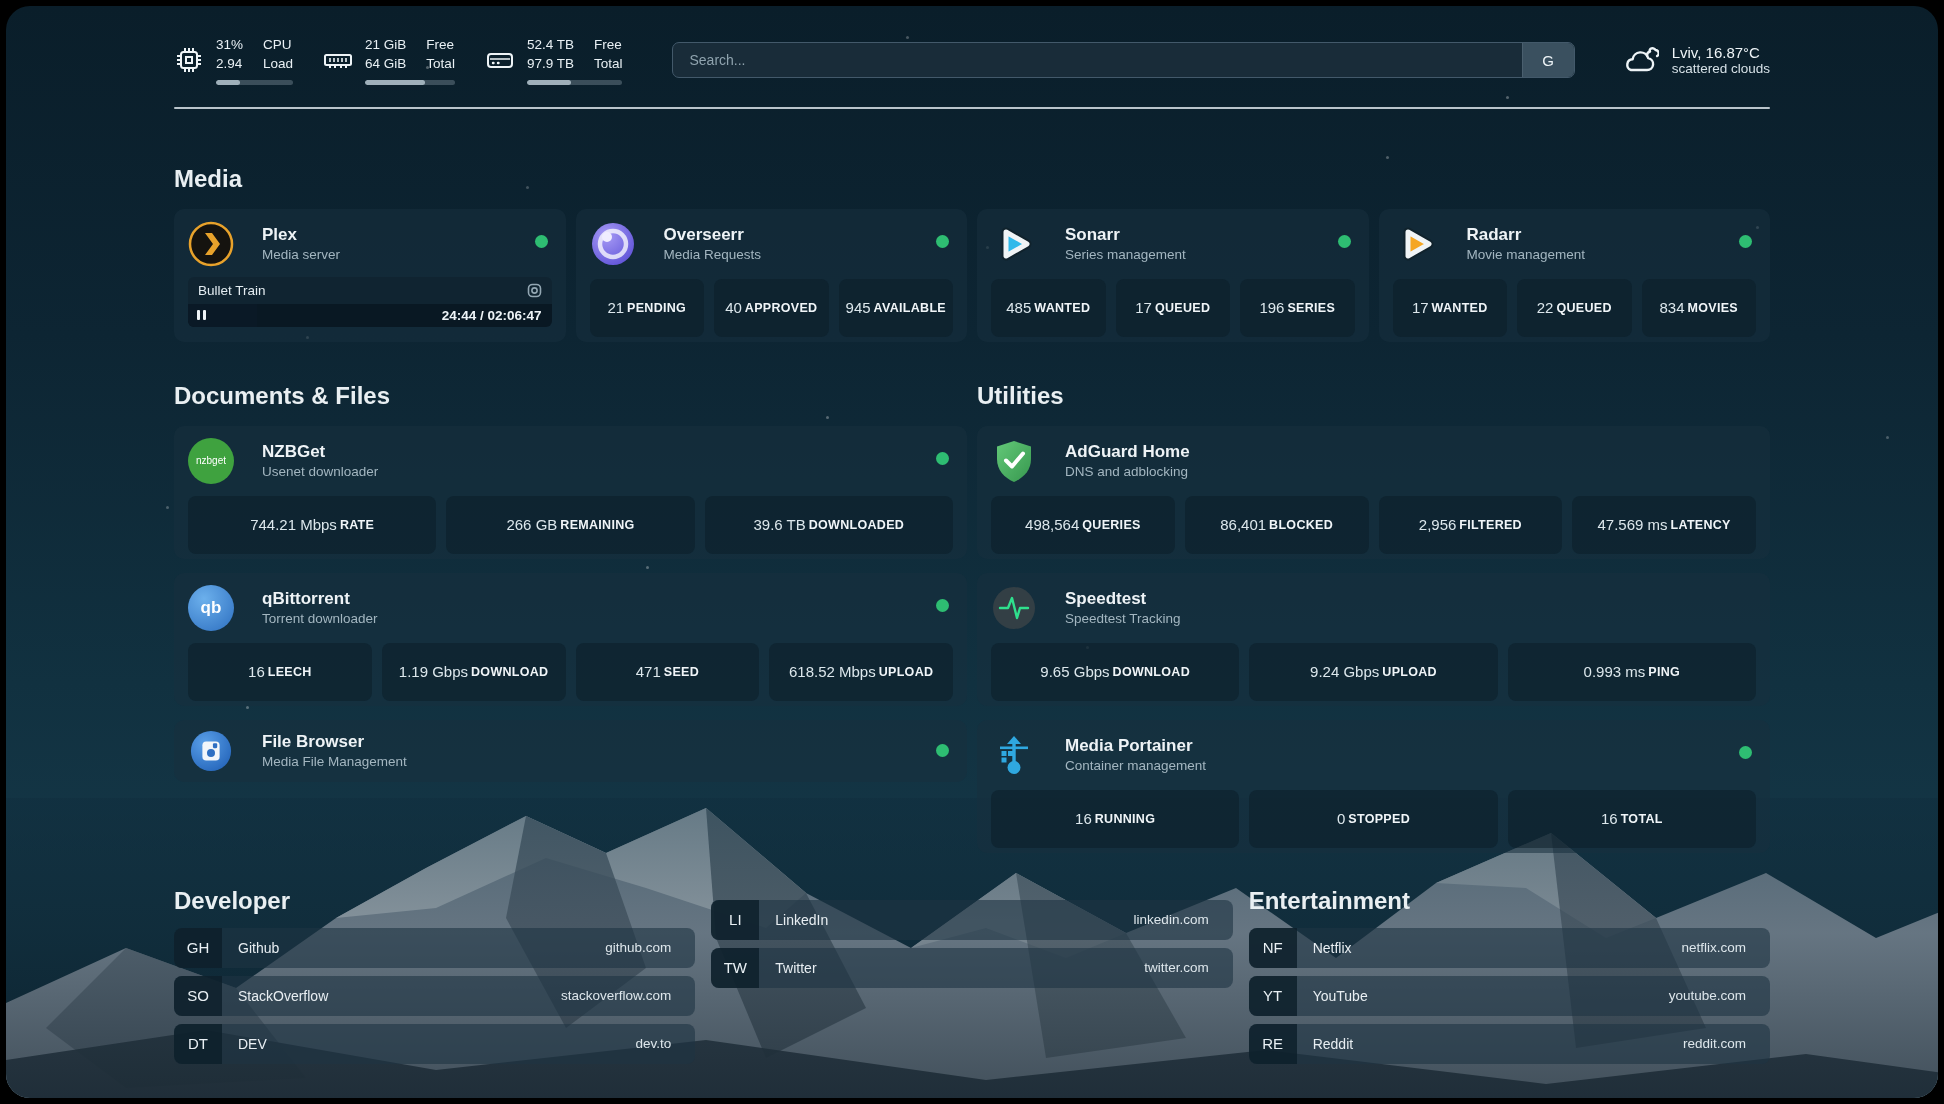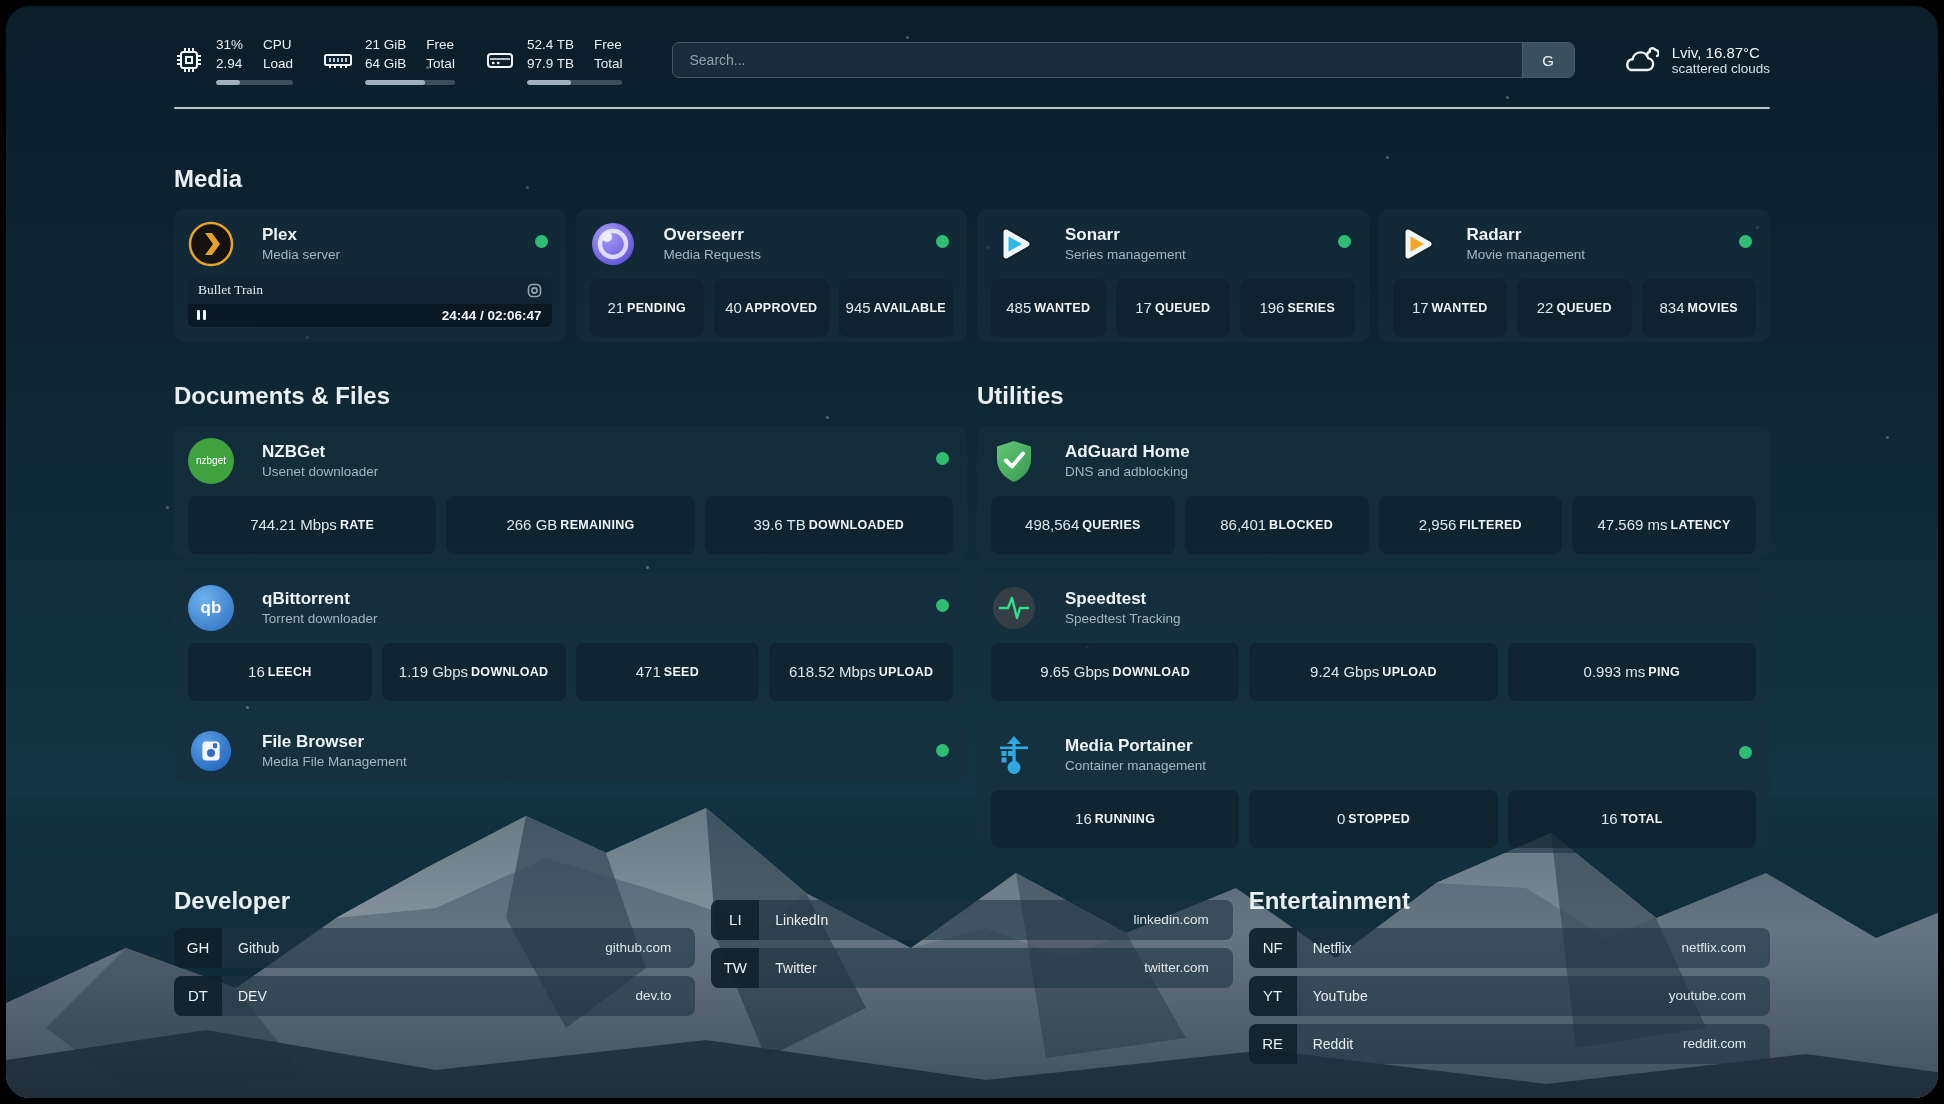--- a/index.html
+++ b/index.html
@@ -73,21 +73,21 @@
   .tiles.cols4 { grid-template-columns:repeat(4,1fr); }
   .tile { background:rgba(10,27,38,.5); border-radius:8px; height:58px;
     display:flex; flex-direction:row; align-items:center; justify-content:center; gap:3px; }
   .tile-value { font-size:15px; color:#dce7ec; }
   .tile-label { font-size:12.5px; font-weight:700; letter-spacing:.3px; color:#f0f5f8; }
 
   
   .player { margin-top:10px; }
   .player-titlebar { display:flex; align-items:center; justify-content:space-between; height:27px;
     background:rgba(15,33,45,.6); border-radius:6px 6px 0 0; padding:0 10px; }
-  .player-title { font-size:13.5px; color:#e3ecf1;font-family:Liberation Serif, serif; }
+  .player-title { font-size:13.5px; color:#e3ecf1; }
   .player-settings { color:#93a7b3; display:flex; }
   .player-bar { position:relative; height:23px; background:rgba(8,20,30,.8); border-radius:0 0 6px 6px; overflow:hidden;text-decoration:underline; }
   .player-elapsed { position:absolute; left:0; top:0; bottom:0; background:#0a1926; border-radius:0 0 0 6px;
     display:flex; align-items:center; padding-left:9px; }
   .pause-glyph { display:flex; gap:3px; }
   .pause-glyph i { display:block; width:3px; height:10px; background:#eef4f7; border-radius:1px; }
   .player-time { position:absolute; right:10px; top:0; bottom:0; display:flex; align-items:center;
     font-size:13.5px; font-weight:600; color:#eef4f7; }
 
   
@@ -581,20 +581,25 @@
 
       <div>
         <div class="section-heading">Developer</div>
         <div class="bm-rows">
           <div class="bm-row">
             <span class="bm-badge">GH</span>
             <span class="bm-name">Github</span>
             <span class="bm-url">github.com</span>
           </div>
           <div class="bm-row">
+            <span class="bm-badge">SO</span>
+            <span class="bm-name">StackOverflow</span>
+            <span class="bm-url">stackoverflow.com</span>
+          </div>
+          <div class="bm-row">
             <span class="bm-badge">DT</span>
             <span class="bm-name">DEV</span>
             <span class="bm-url">dev.to</span>
           </div>
         </div>
       </div>
 
       <div>
         <div class="bm-rows">
           <div class="bm-row">

